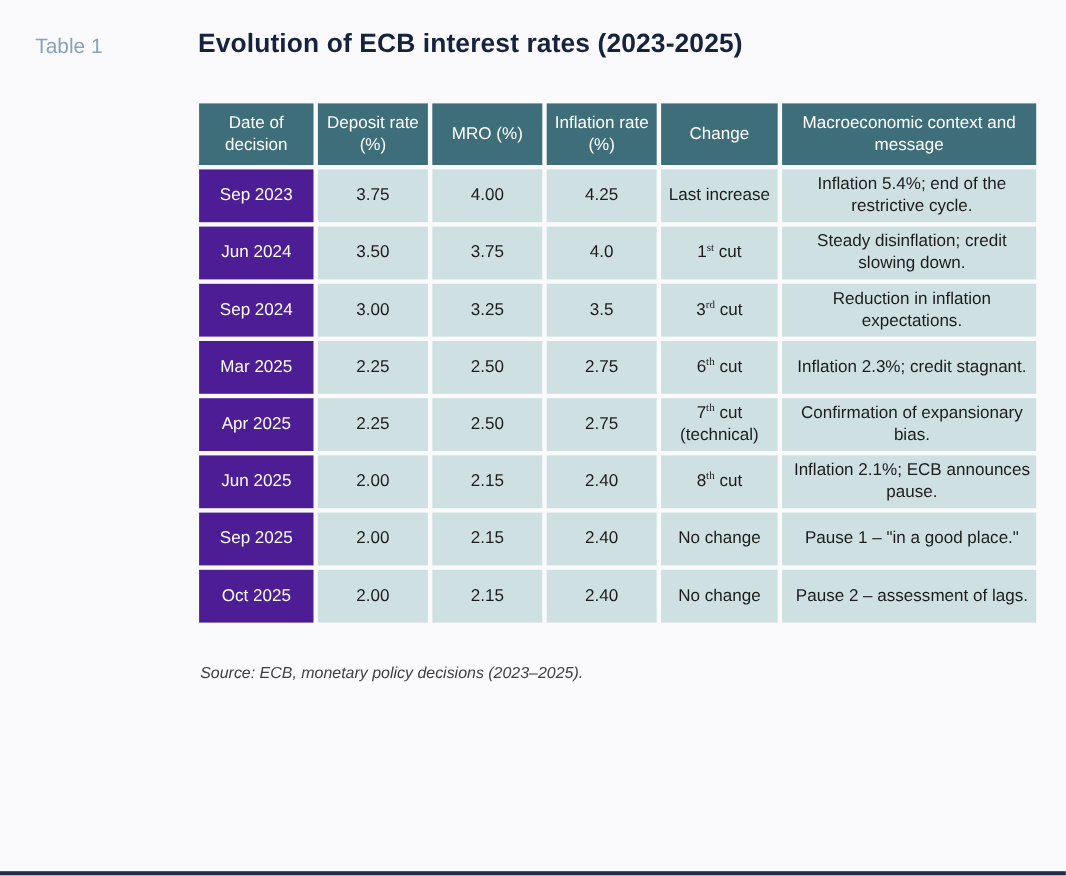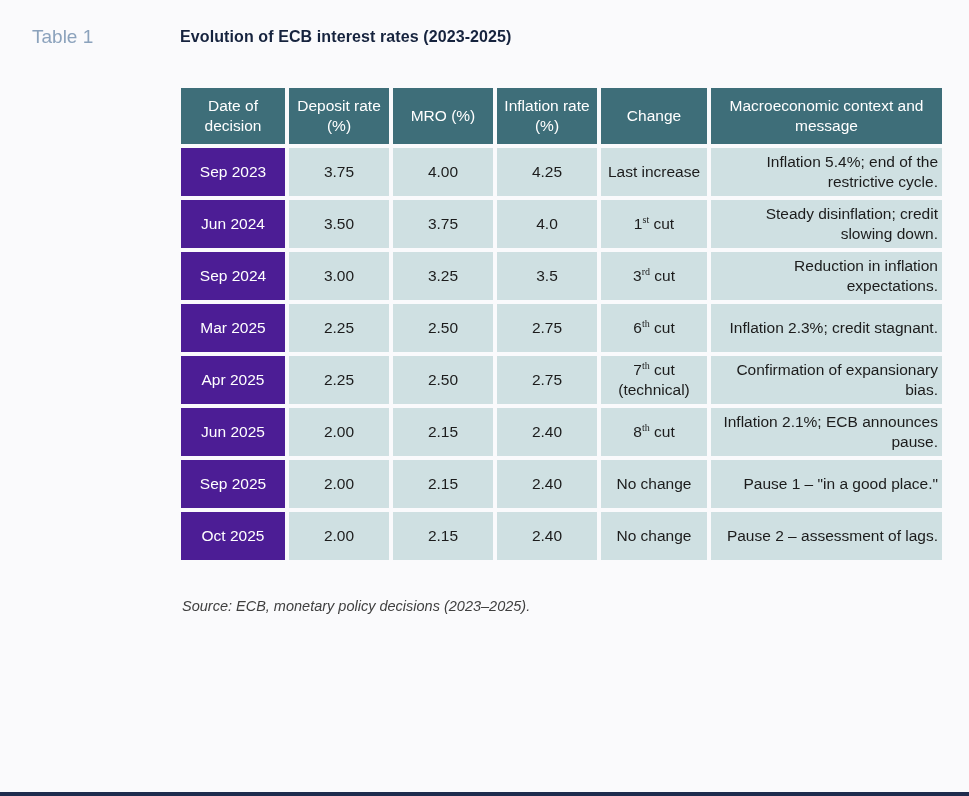--- a/index.html
+++ b/index.html
@@ -7,32 +7,32 @@
   body {
     width: 969px;
     height: 796px;
     background: #fafafc;
     font-family: "Liberation Sans", sans-serif;
     position: relative;
     overflow: hidden;
   }
   .title-row {
     display: flex;
-    align-items: center;
+    align-items: flex-end;
     padding: 26px 0 0 32px;
   }
   .table-label {
     color: #8ba2bc;
     font-size: 19px;
     width: 148px;
     flex: 0 0 148px;
   }
   .page-title {
     color: #16233e;
-    font-size: 16px;
+    font-size: 24px;
     font-weight: bold;
     margin: 0;
     letter-spacing: 0.1px;
   }
   table.rates {
     border-collapse: separate;
     border-spacing: 4px;
     margin: 36px 0 0 177px;
     table-layout: fixed;
     width: 769px;
@@ -57,21 +57,21 @@
     text-align: center;
     vertical-align: middle;
     padding: 2px 6px;
   }
   table.rates td.date-cell {
     background: #4c1d95;
     color: #ffffff;
     text-align: center;
   }
   table.rates td.context-cell {
-    text-align: right;
+    text-align: center;
     padding-left: 9px;
     padding-right: 4px;
   }
   sup {
     font-size: 10px;
     line-height: 0;
     vertical-align: super;
     font-family: Liberation Serif, serif;
   }
   .source-note {

